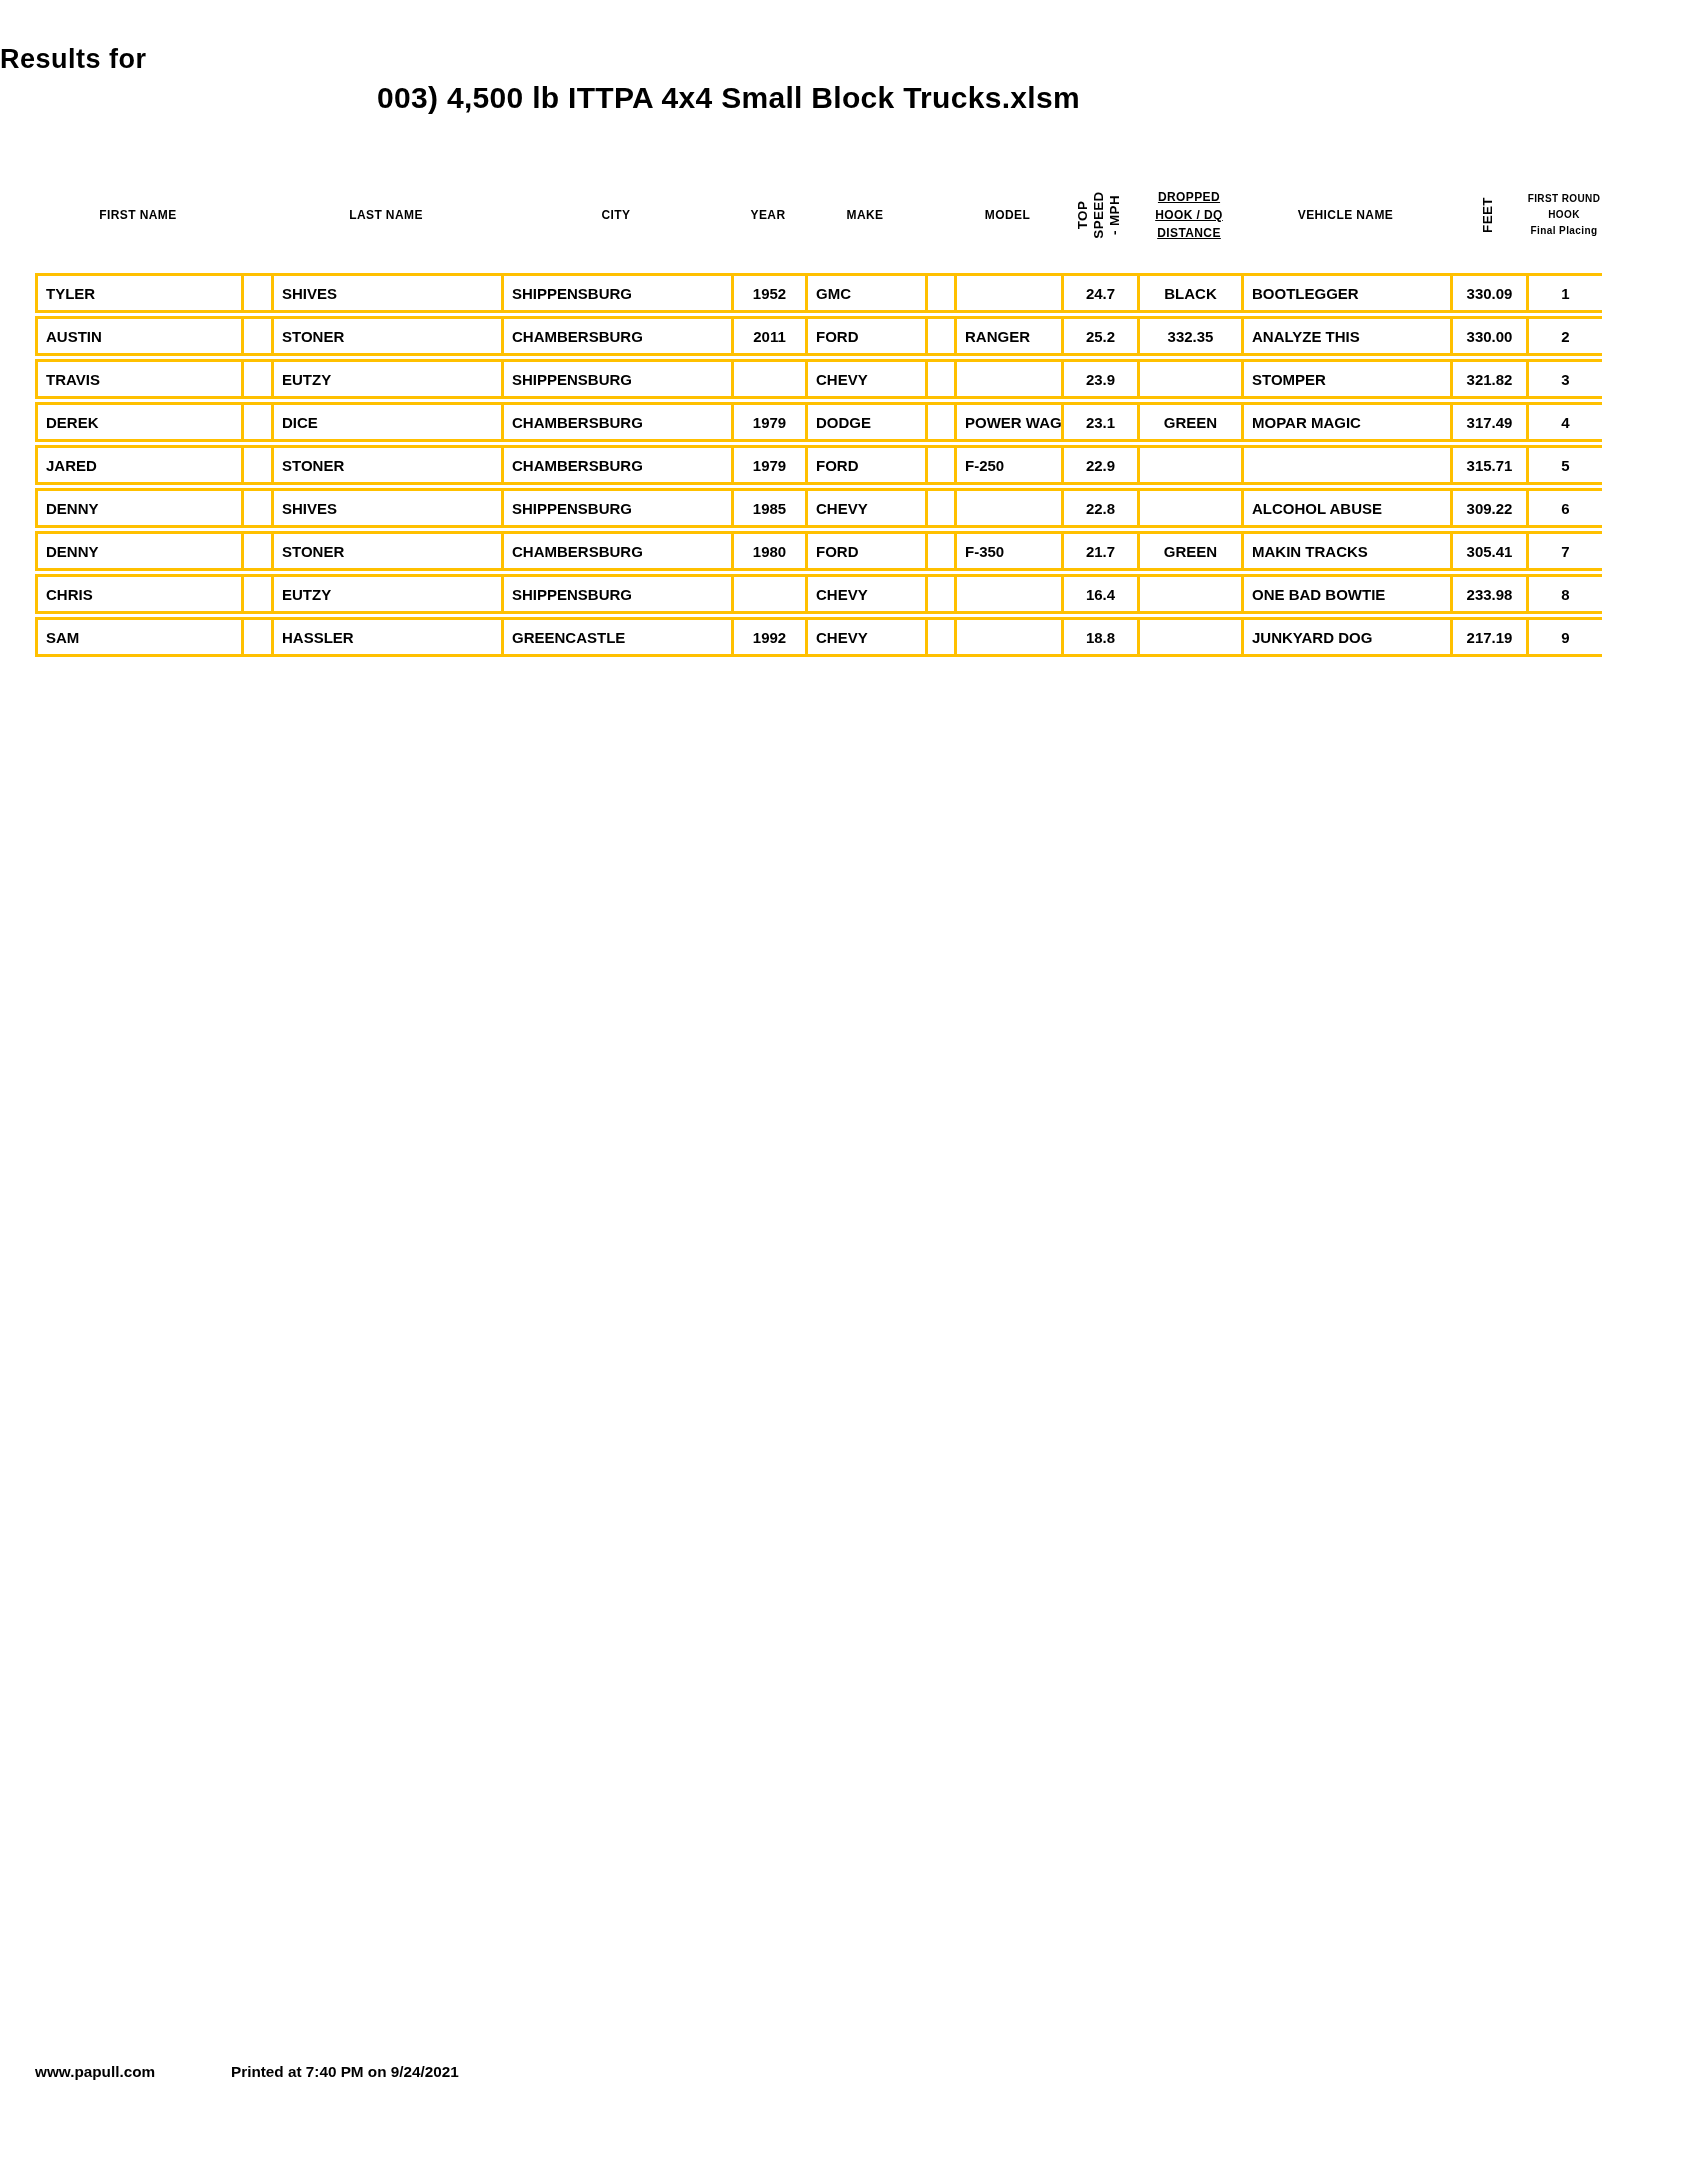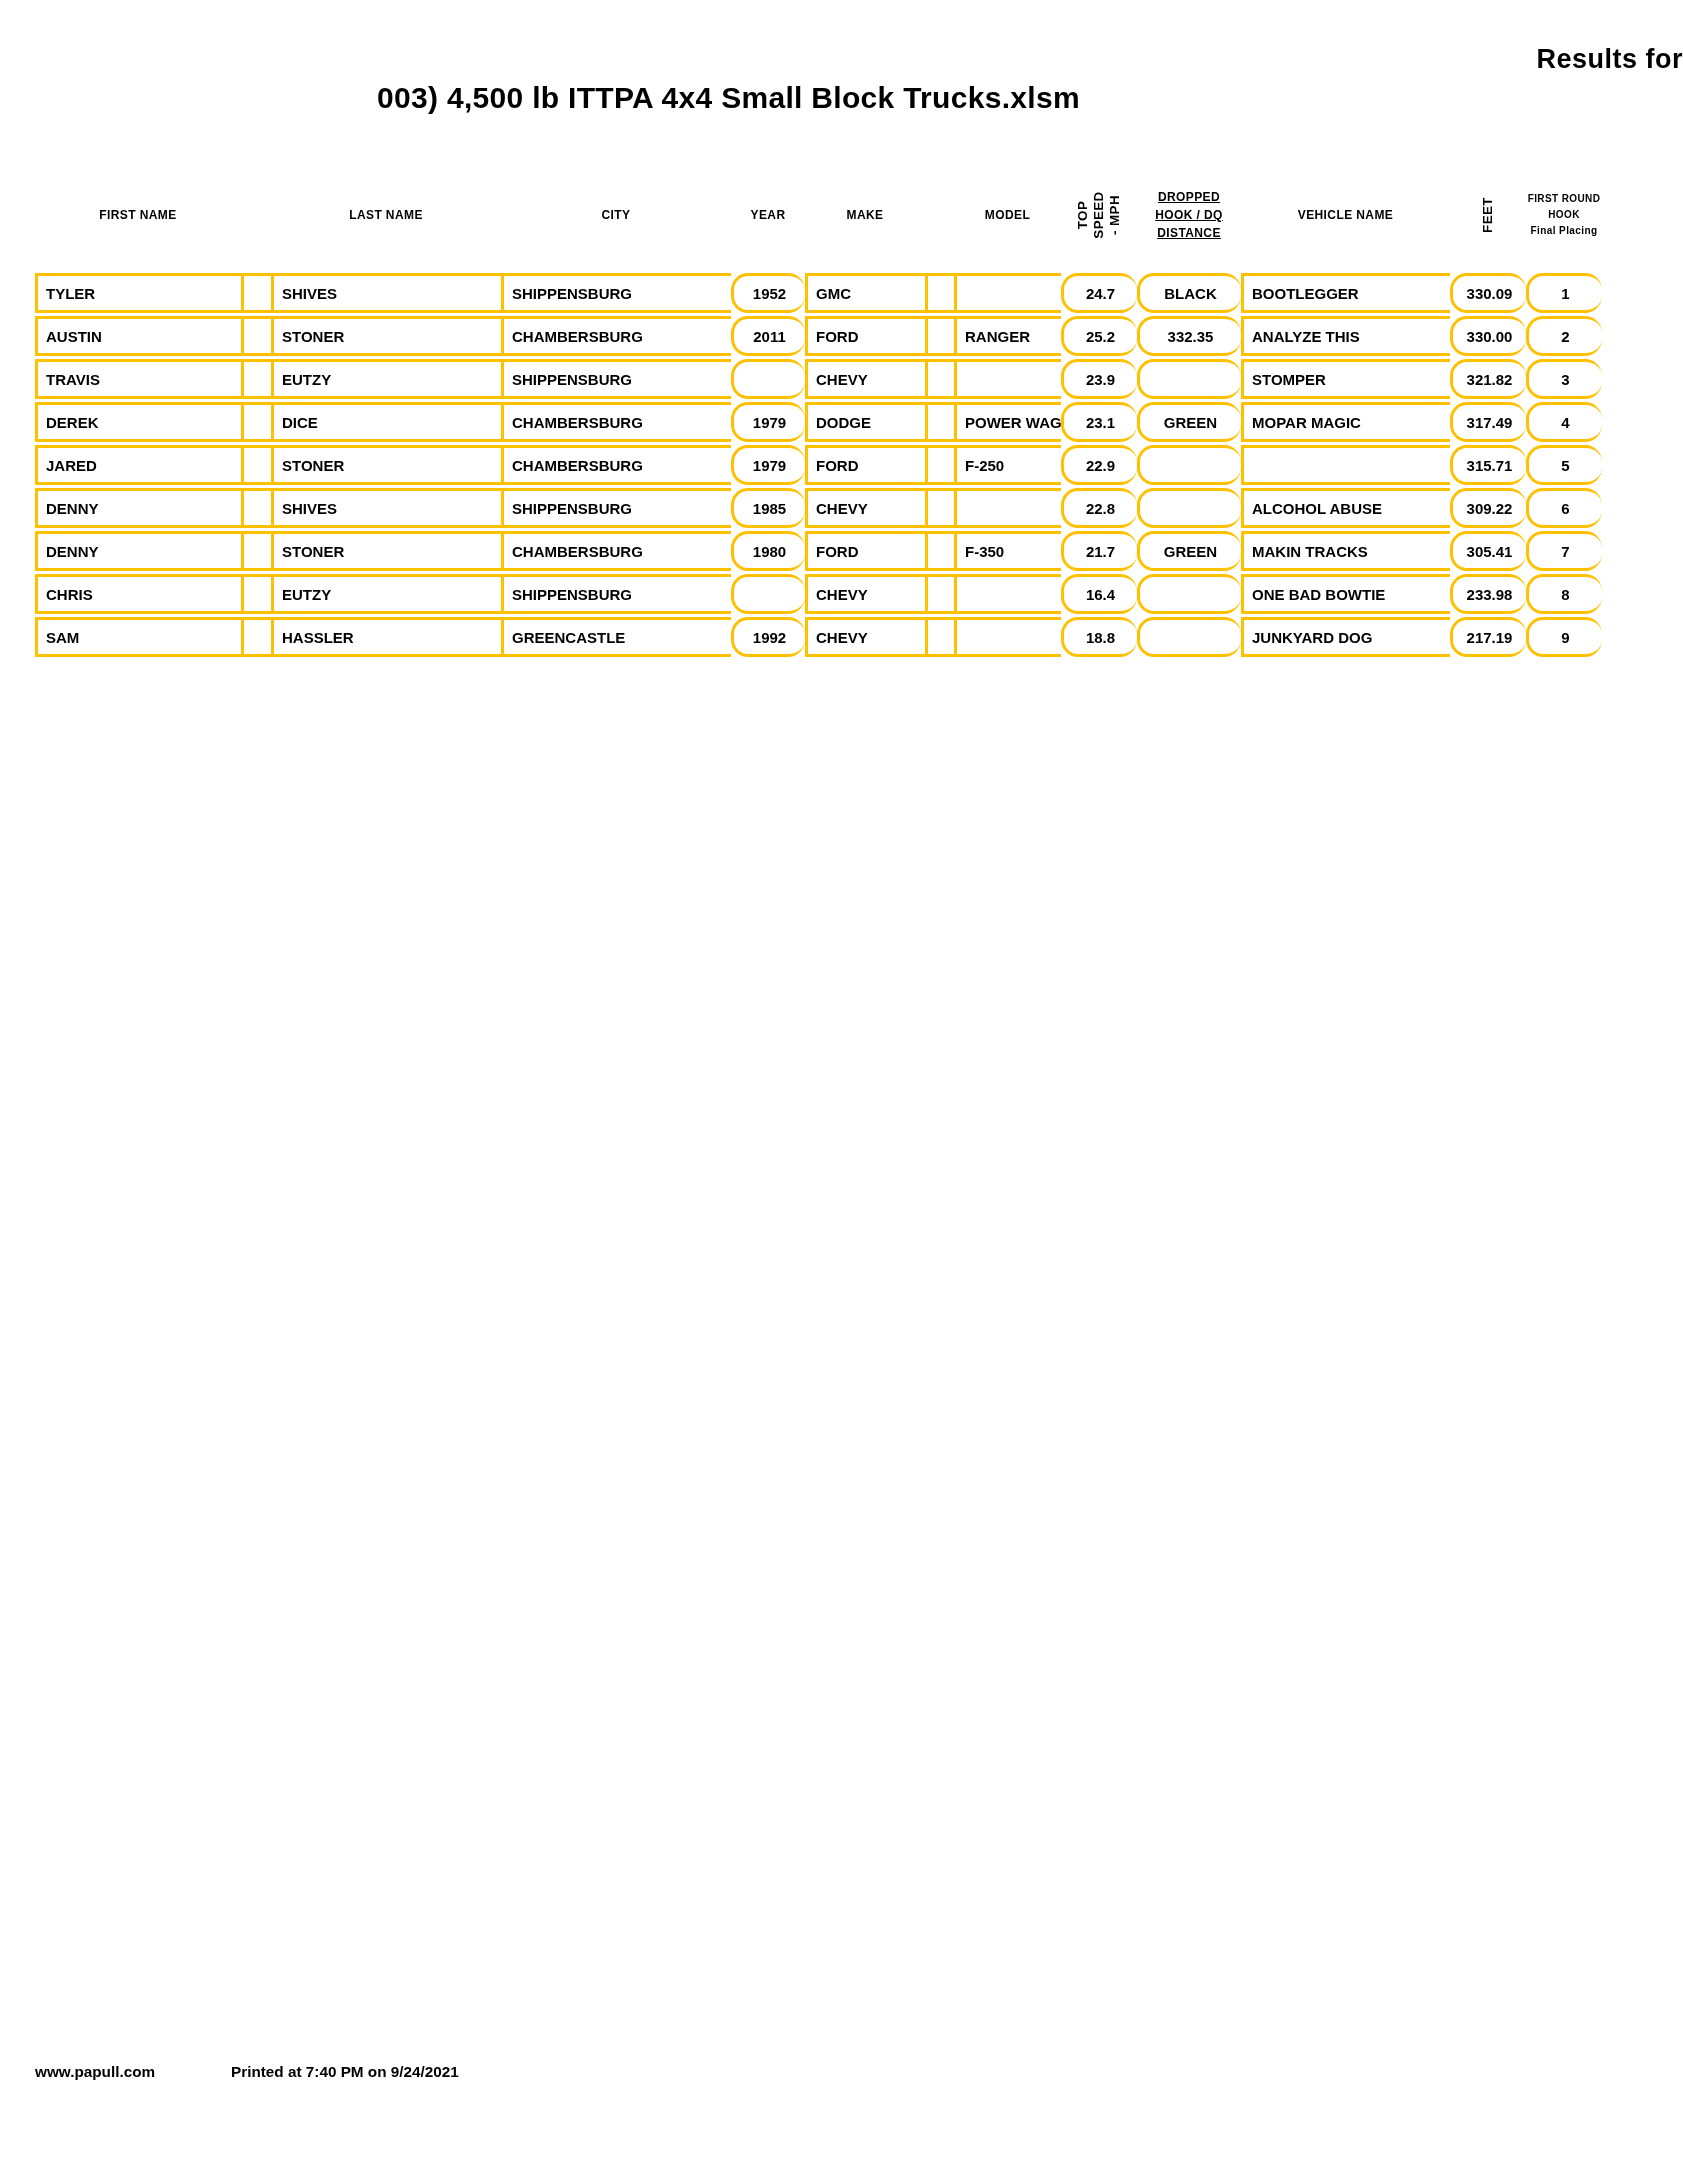--- a/index.html
+++ b/index.html
@@ -6,40 +6,40 @@
     --gold:#FFC000;
     --cols:206px 30px 230px 230px 74px 120px 29px 107px 76px 104px 209px 76px 76px;
   }
   *{box-sizing:border-box;margin:0;padding:0;}
   html,body{background:#ffffff;}
   body{
     width:1683px;height:2178px;position:relative;
     font-family:"Liberation Sans", sans-serif;
     font-weight:bold;color:#000;
   }
-  .title1{position:absolute;top:44px;left:0;width:1683px;text-align:right;
+  .title1{position:absolute;top:44px;left:0;width:1683px;text-align:left;
     font-size:27px;letter-spacing:0.5px;}
   .title2{position:absolute;top:81px;left:0;width:1457px;text-align:center;
     font-size:30px;letter-spacing:0.3px;}
 
   .table-wrap{position:absolute;left:35px;top:156px;width:1566px;}
   .hdr{display:grid;grid-template-columns:var(--cols);height:117px;align-items:center;}
   .h{font-size:12px;text-align:center;letter-spacing:0.4px;}
   .h3med{font-size:12px;line-height:18px;white-space:pre-line;text-decoration:underline;}
   .h3sm{font-size:10px;line-height:16px;white-space:pre-line;letter-spacing:0.4px;overflow:visible;}
   .rot{display:flex;align-items:center;justify-content:center;height:100%;}
   .rot-inner{transform:rotate(-90deg);white-space:pre-line;font-size:13.4px;line-height:16px;
     text-align:center;letter-spacing:0.4px;}
 
   .row{display:grid;grid-template-columns:var(--cols);height:40px;margin-bottom:3px;}
   .cell{border-top:3px solid var(--gold);border-bottom:3px solid var(--gold);
     border-left:3px solid var(--gold);display:flex;align-items:center;
     font-size:15px;white-space:nowrap;overflow:hidden;background:#fff;}
   .cell.l{padding-left:8px;justify-content:flex-start;}
-  .cell.c{justify-content:center;border-radius:17px;}
+  .cell.c{justify-content:center;}
 
   .footer{position:absolute;left:35px;top:2055px;font-size:15.3px;line-height:34px;white-space:nowrap;}
   .f-site{display:inline-block;width:196px;}
 </style>
 </head>
 <body>
 
 <div class="title1">Results for</div>
 <div class="title2">003) 4,500 lb ITTPA 4x4 Small Block Trucks.xlsm</div>
 

